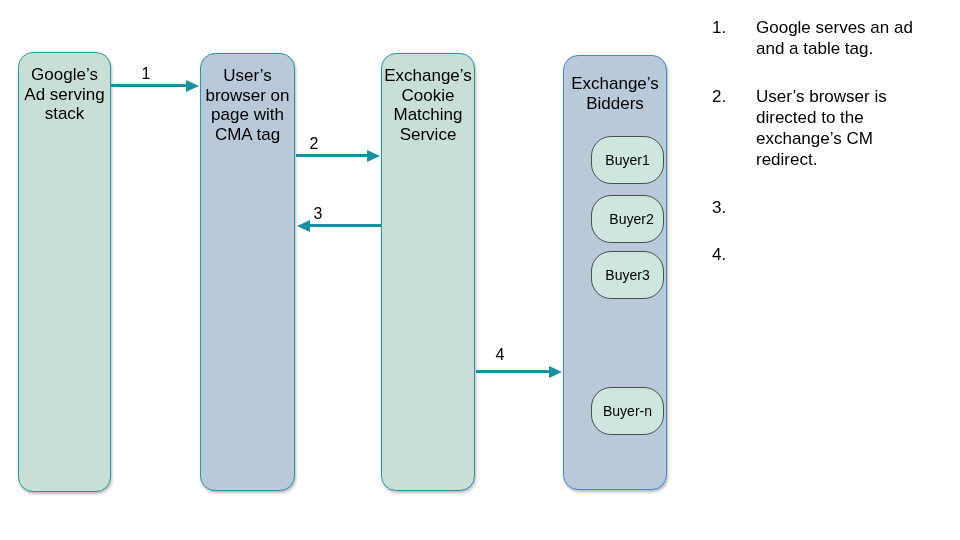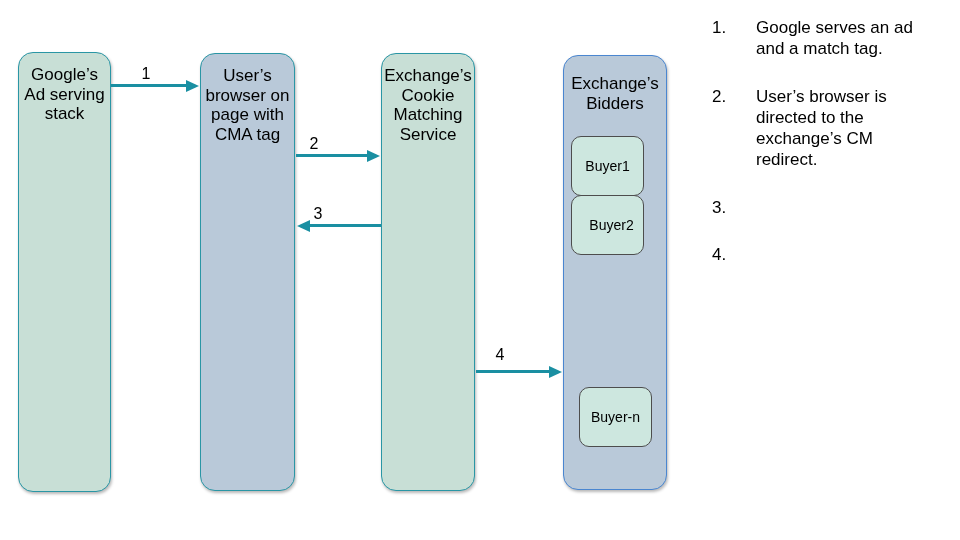--- a/index.html
+++ b/index.html
@@ -32,27 +32,27 @@
     text-align: center;
     font-size: 17px;
     line-height: 1.16;
     white-space: pre-line;
   }
   .box-title.bidders-title { padding-top: 18px; }
 
   
   .buyer {
     position: absolute;
-    left: 7px;
+    left: 27px;
     width: 73px;
-    height: 60px;
+    height: 48px;
     box-sizing: border-box;
     background: var(--buyer_fill, #cde7df);
     border: 1px solid var(--buyer_border, #4d4d4d);
-    border-radius: 10px;
+    border-radius: 20px;
     display: flex;
     align-items: center;
     justify-content: center;
     font-size: 14px;
   }
 
   
   .arrow {
     position: absolute;
     height: 12px;
@@ -131,21 +131,24 @@
   <div class="box blue blue-border" style="left:563px; top:55px; width:104px; height:435px;">
     <div class="box-title bidders-title">Exchange’s
 Bidders</div>
 
     <div class="buyer" style="top:80px;">
       <span>Buyer1</span>
     </div>
     <div class="buyer" style="top:139px;padding-left:8px;">
       <span>Buyer2</span>
     </div>
-    <div class="buyer" style="top:331px;margin-left:8px;">
+    <div class="buyer" style="top:195px;">
+      <span>Buyer3</span>
+    </div>
+    <div class="buyer" style="top:331px;">
       <span>Buyer-n</span>
     </div>
   </div>
 
   <div class="arrow right" style="left:111px; top:80px; width:88px;">
     <div class="arrow-line"></div>
     <div class="arrow-head"></div>
   </div>
   <div class="arrow-label" style="left:138px; top:65px;">1</div>
 
@@ -164,21 +167,21 @@
   <div class="arrow right" style="left:476px; top:366px; width:86px;">
     <div class="arrow-line"></div>
     <div class="arrow-head"></div>
   </div>
   <div class="arrow-label" style="left:492px; top:346px;">4</div>
 
   <div class="steps">
     <div class="step">
       <span class="step-num">1.</span>
       <span class="step-text">Google serves an ad
-and a match tag.</span>
+and a table tag.</span>
     </div>
     <div class="step">
       <span class="step-num">2.</span>
       <span class="step-text">User’s browser is
 directed to the
 exchange’s CM
 redirect.</span>
     </div>
     <div class="step">
       <span class="step-num">3.</span>

